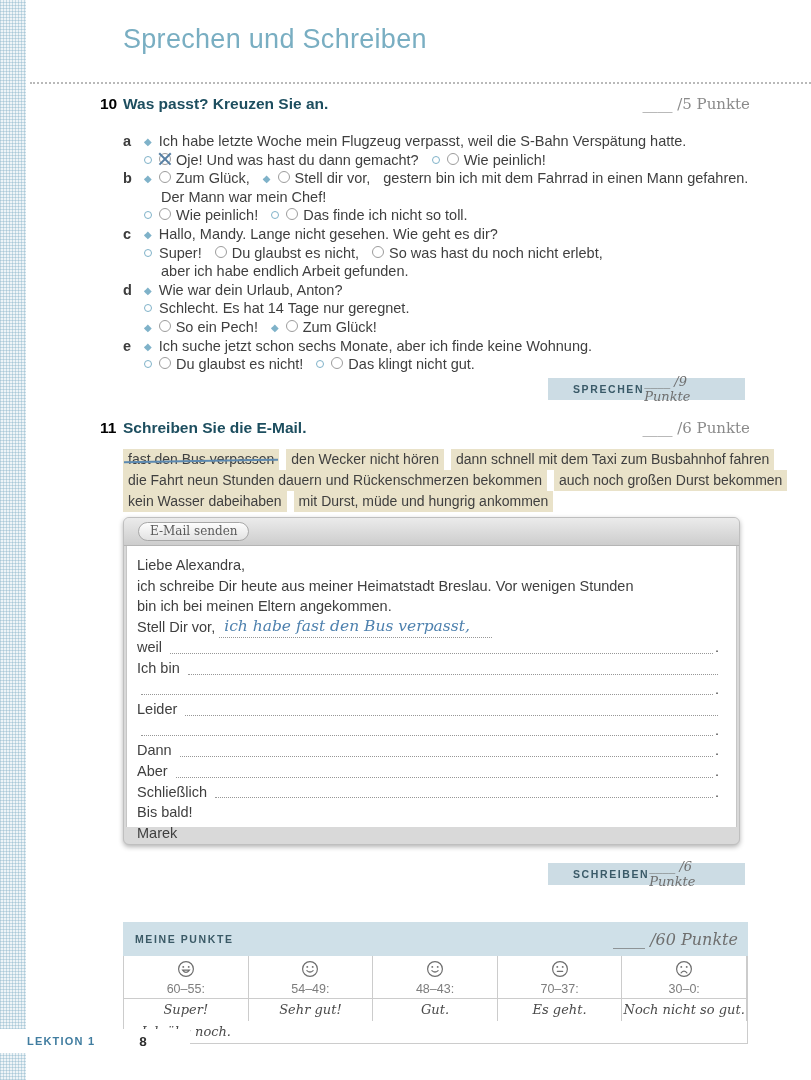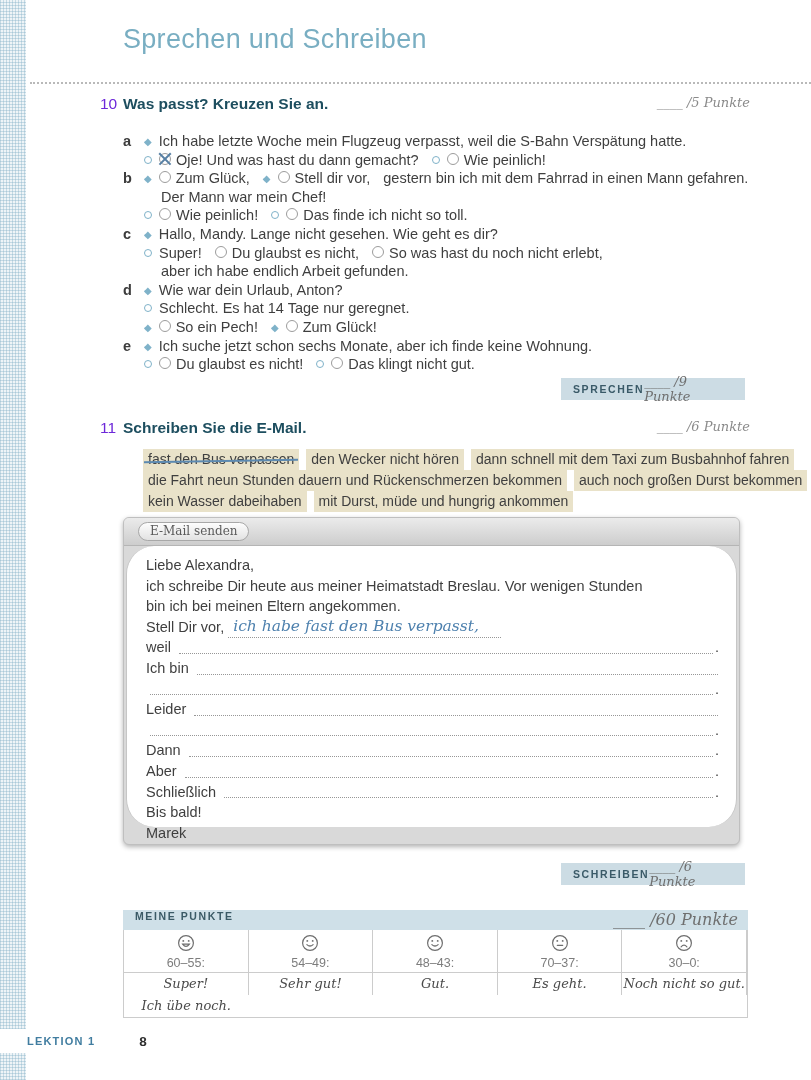--- a/index.html
+++ b/index.html
@@ -13,78 +13,78 @@
     background-image:
       repeating-linear-gradient(0deg, rgba(130,175,198,.38) 0 1px, transparent 1px 3px),
       repeating-linear-gradient(90deg, rgba(130,175,198,.38) 0 1px, transparent 1px 3px);}
 
   .page-title{position:absolute;left:123px;top:24px;margin:0;font-size:27px;font-weight:400;
     letter-spacing:.3px;color:#79aec2;}
 
   .dotted-rule{position:absolute;left:30px;right:0;top:82px;border-top:2px dotted #b9b9b9;}
 
   .sec-head{position:absolute;left:100px;width:650px;display:flex;align-items:baseline;}
-  .sec-num{font-weight:normal;font-size:15.5px;color:#6d28d9;width:23px;}
+  .sec-num{font-weight:bold;font-size:15.5px;color:#000000;width:23px;}
   .sec-title{font-weight:bold;font-size:15.5px;color:#1d4e5f;}
-  .points{position:absolute;right:0;top:0;font-family:"DejaVu Serif",serif;font-style:italic;
-    font-size:13px;color:#8a8a8a;font-weight:400;}
+  .points{position:absolute;right:0;top:0;font-family:"DejaVu Serif",serif;
+    font-size:15px;color:#8a8a8a;font-weight:400;}
   #head10{top:95px;} #head11{top:419px;}
 
   
   .ex-block{position:absolute;left:123px;top:132px;width:627px;font-size:14.5px;}
   .ex-row{display:flex;align-items:baseline;height:18.6px;line-height:18.6px;white-space:nowrap;}
   .ex-letter{width:21px;flex:0 0 21px;font-weight:bold;color:#3c3c3c;}
   .diamond{color:#7fb2c9;font-size:10px;margin-right:7px;position:relative;top:-1px;}
   .spk{display:inline-block;width:6px;height:6px;border:1.6px solid #7fb2c9;border-radius:50%;
     margin-right:7px;flex:0 0 auto;position:relative;top:-1px;}
   .cb{display:inline-block;width:10px;height:10px;border:1.2px solid #9c9c9c;border-radius:50%;
     margin-right:5px;flex:0 0 auto;position:relative;top:0px;}
   .cb.checked::before,.cb.checked::after{content:"";position:absolute;width:16px;height:1.7px;
     background:#567fa3;left:-3px;top:4.5px;}
   .cb.checked::before{transform:rotate(45deg);} .cb.checked::after{transform:rotate(-45deg);}
   .gap{display:inline-block;width:13px;} .ind{display:inline-block;width:17px;}
 
   
   .badge-row{position:absolute;left:123px;width:622px;display:flex;justify-content:flex-end;}
   #badge-sprechen{top:378px;} #badge-schreiben{top:863px;}
   .badge{width:162px;height:22px;background:#ccdce4;display:flex;align-items:center;
-    padding:0 10px 0 12px;justify-content:flex-start;}
+    padding:0 10px 0 25px;justify-content:flex-start;}
   .badge-label{font-size:10.5px;font-weight:bold;letter-spacing:1.6px;color:#3a5a68;}
   .badge-points{font-family:"DejaVu Serif",serif;font-style:italic;font-size:13px;color:#6f6f6f;}
 
   
   .word-bank{position:absolute;left:123px;top:449px;width:627px;font-size:14px;}
-  .wb-line{height:21px;line-height:21px;white-space:nowrap;margin-left:20px;}
+  .wb-line{height:21px;line-height:21px;white-space:nowrap;}
   .wb{display:inline-block;background:#e9e2c9;padding:0 5px;margin-right:7px;color:#3f3f3f;}
   .wb-struck{position:relative;}
   .wb-struck::after{content:"";position:absolute;left:1px;right:1px;top:52%;height:2px;
     background:#5d8ab1;transform:rotate(-1deg);}
 
   
   .email-window{position:absolute;left:123px;top:517px;width:617px;height:328px;
     background:#d9d9d9;border:1px solid #bfbfbf;border-radius:6px;
     box-shadow:0 2px 5px rgba(0,0,0,.3);box-sizing:border-box;}
   .email-header{height:27px;background:linear-gradient(#ebebeb,#cdcdcd);
     border-bottom:1px solid #b5b5b5;border-radius:5px 5px 0 0;display:flex;align-items:center;}
   .email-send{margin-left:14px;padding:1px 11px 2px;border-radius:10px;border:1px solid #a8a8a8;
     background:linear-gradient(#fdfdfd,#e2e2e2);font-family:"DejaVu Serif",serif;
     font-size:12px;color:#5a5a5a;cursor:pointer;}
   .email-body{background:#ffffff;border-left:1px solid #c6c6c6;border-right:1px solid #c6c6c6;
-    margin:0 2px;padding:9px 17px 10px 19px;height:281px;box-sizing:border-box;font-size:14.5px;border-radius:28px;}
+    margin:0 2px;padding:9px 17px 10px 10px;height:281px;box-sizing:border-box;font-size:14.5px;}
   .em{display:flex;align-items:baseline;height:20.6px;line-height:20.6px;white-space:nowrap;}
   .em .pre{margin-right:4px;}
   .dotline{flex:1;border-bottom:1.5px dotted #979797;align-self:flex-end;margin:0 1px 4px 4px;}
   .em .end{margin-left:1px;}
   .hand{font-family:"DejaVu Serif",serif;font-style:italic;font-size:15.5px;color:#4e81ae;
     border-bottom:1.5px dotted #979797;padding:0 22px 1px 5px;position:relative;top:-1px;}
 
   
   .score{position:absolute;left:123px;top:910px;width:625px;}
-  .score-head{height:20px;background:#cfe0e8;display:flex;
-    padding:0 10px 0 12px;justify-content:space-between;position:relative;}
+  .score-head{height:34px;background:#cfe0e8;display:flex;align-items:center;
+    padding:0 10px 0 12px;justify-content:space-between;position:relative;margin-top:12px;}
   .score-head .label{font-size:10.5px;font-weight:bold;letter-spacing:1.6px;color:#3b5a66;}
   .score-head .pts{font-family:"DejaVu Serif",serif;font-style:italic;font-size:16px;color:#6f6f6f;}
   .score-grid{display:grid;grid-template-columns:repeat(5,1fr);border:1px solid #cccccc;
     border-top:none;background:#fff;}
   .sc-top{border-right:1px solid #cccccc;border-bottom:1px solid #cccccc;text-align:center;
     padding:4px 0 2px;}
   .sc-top:nth-child(6){border-right:none;}
   .sc-range{font-size:12.5px;color:#7d7d7d;margin-top:0px;}
   .sc-label{border-right:1px solid #cccccc;text-align:center;padding:3px 0 4px;
     font-family:"DejaVu Serif",serif;font-style:italic;font-size:13px;color:#4a4a4a;}

